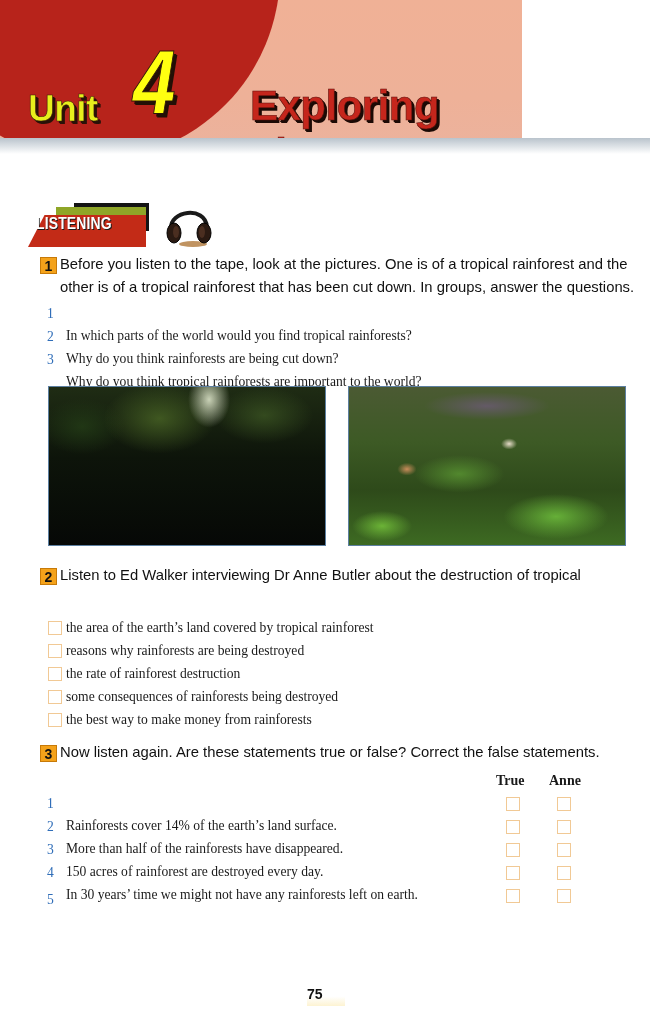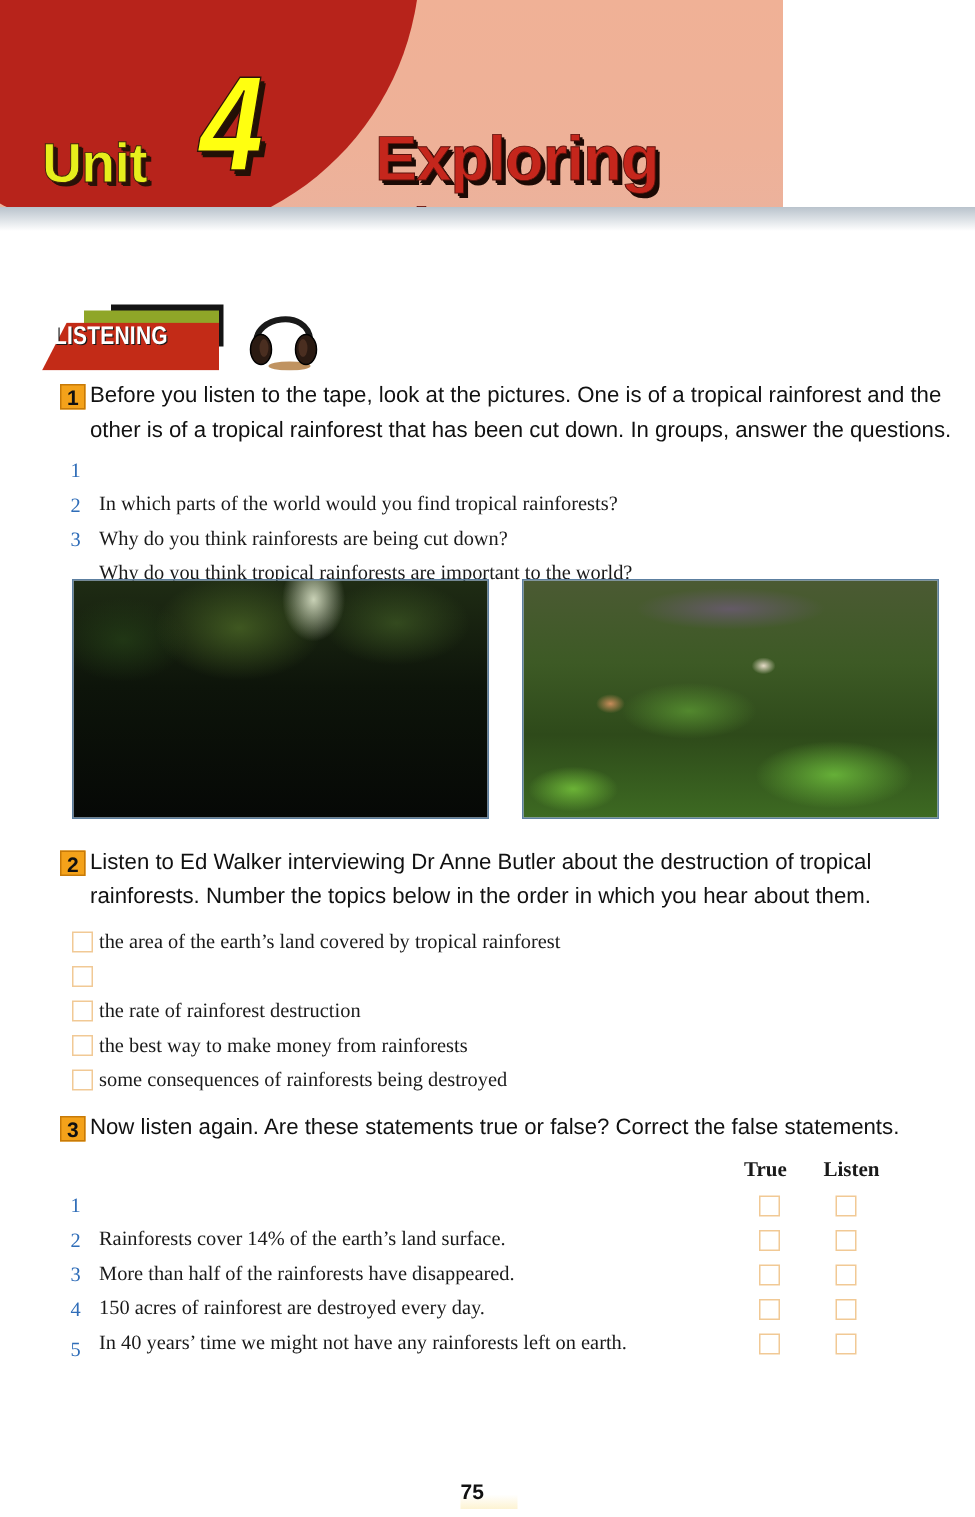--- a/index.html
+++ b/index.html
@@ -170,52 +170,52 @@
     <span class="q-num">3</span>
     <span class="q-text">Why do you think tropical rainforests are important to the world?</span>
   </div>
 </div>
 
 <div class="photo photo-forest"></div>
 <div class="photo photo-cleared"></div>
 
 <div class="ex-head" style="top:564px;">
   <span class="ex-num">2</span><span>Listen to Ed Walker interviewing Dr Anne Butler about the destruction of tropical</span>
-  <span class="ex-line2">rainforests. Number the topics below in the order in which you hear about them.</span>
 </div>
 
 <div class="topic-list">
   <div class="topic-item">
     <span class="box"></span>
     <span>the area of the earth’s land covered by tropical rainforest</span>
   </div>
   <div class="topic-item">
     <span class="box"></span>
+    <span>reasons why rainforests are being destroyed</span>
   </div>
   <div class="topic-item">
     <span class="box"></span>
     <span>the rate of rainforest destruction</span>
   </div>
   <div class="topic-item">
     <span class="box"></span>
+    <span>some consequences of rainforests being destroyed</span>
+  </div>
+  <div class="topic-item">
+    <span class="box"></span>
     <span>the best way to make money from rainforests</span>
-  </div>
-  <div class="topic-item">
-    <span class="box"></span>
-    <span>some consequences of rainforests being destroyed</span>
   </div>
 </div>
 
 <div class="ex-head" style="top:741px;">
   <span class="ex-num">3</span><span>Now listen again. Are these statements true or false? Correct the false statements.</span>
 </div>
 
 <div class="tf-headers">
   <span style="left:6px;">True</span>
-  <span style="left:59px;">Listen</span>
+  <span style="left:59px;">Anne</span>
 </div>
 
 <div class="tf-list">
   <div class="tf-item">
     <span class="q-num">1</span>
     <span class="q-text">Rainforests cover 14% of the earth’s land surface.</span>
     <span class="box tf-box-true"></span>
     <span class="box tf-box-false"></span>
   </div>
   <div class="tf-item">
@@ -225,21 +225,21 @@
     <span class="box tf-box-false"></span>
   </div>
   <div class="tf-item">
     <span class="q-num">3</span>
     <span class="q-text">150 acres of rainforest are destroyed every day.</span>
     <span class="box tf-box-true"></span>
     <span class="box tf-box-false"></span>
   </div>
   <div class="tf-item">
     <span class="q-num">4</span>
-    <span class="q-text">In 40 years’ time we might not have any rainforests left on earth.</span>
+    <span class="q-text">In 30 years’ time we might not have any rainforests left on earth.</span>
     <span class="box tf-box-true"></span>
     <span class="box tf-box-false"></span>
   </div>
   <div class="tf-item tall">
     <span class="q-num" style="padding-top:4px;">5</span>
     <span class="box tf-box-true"></span>
     <span class="box tf-box-false"></span>
   </div>
 </div>
 

